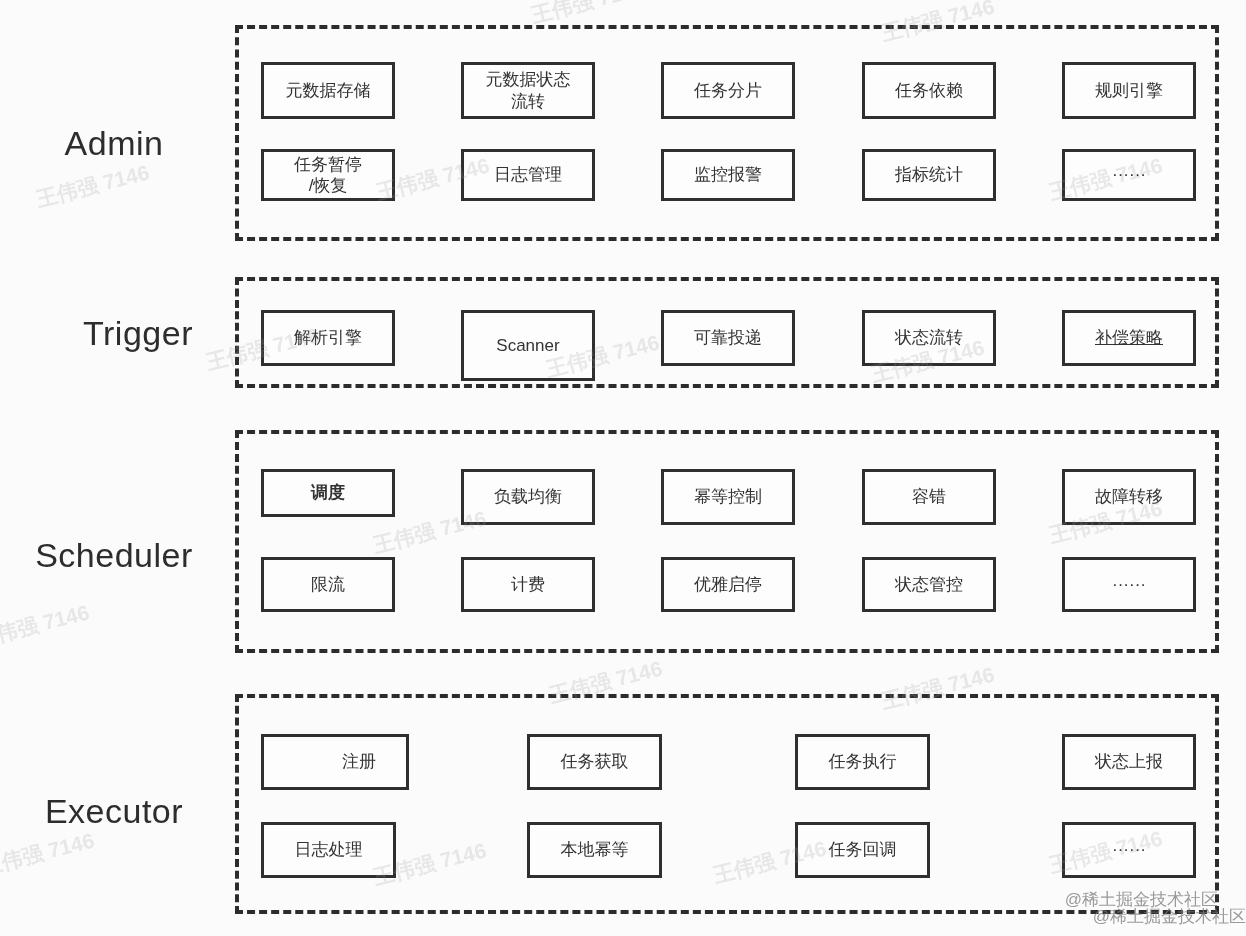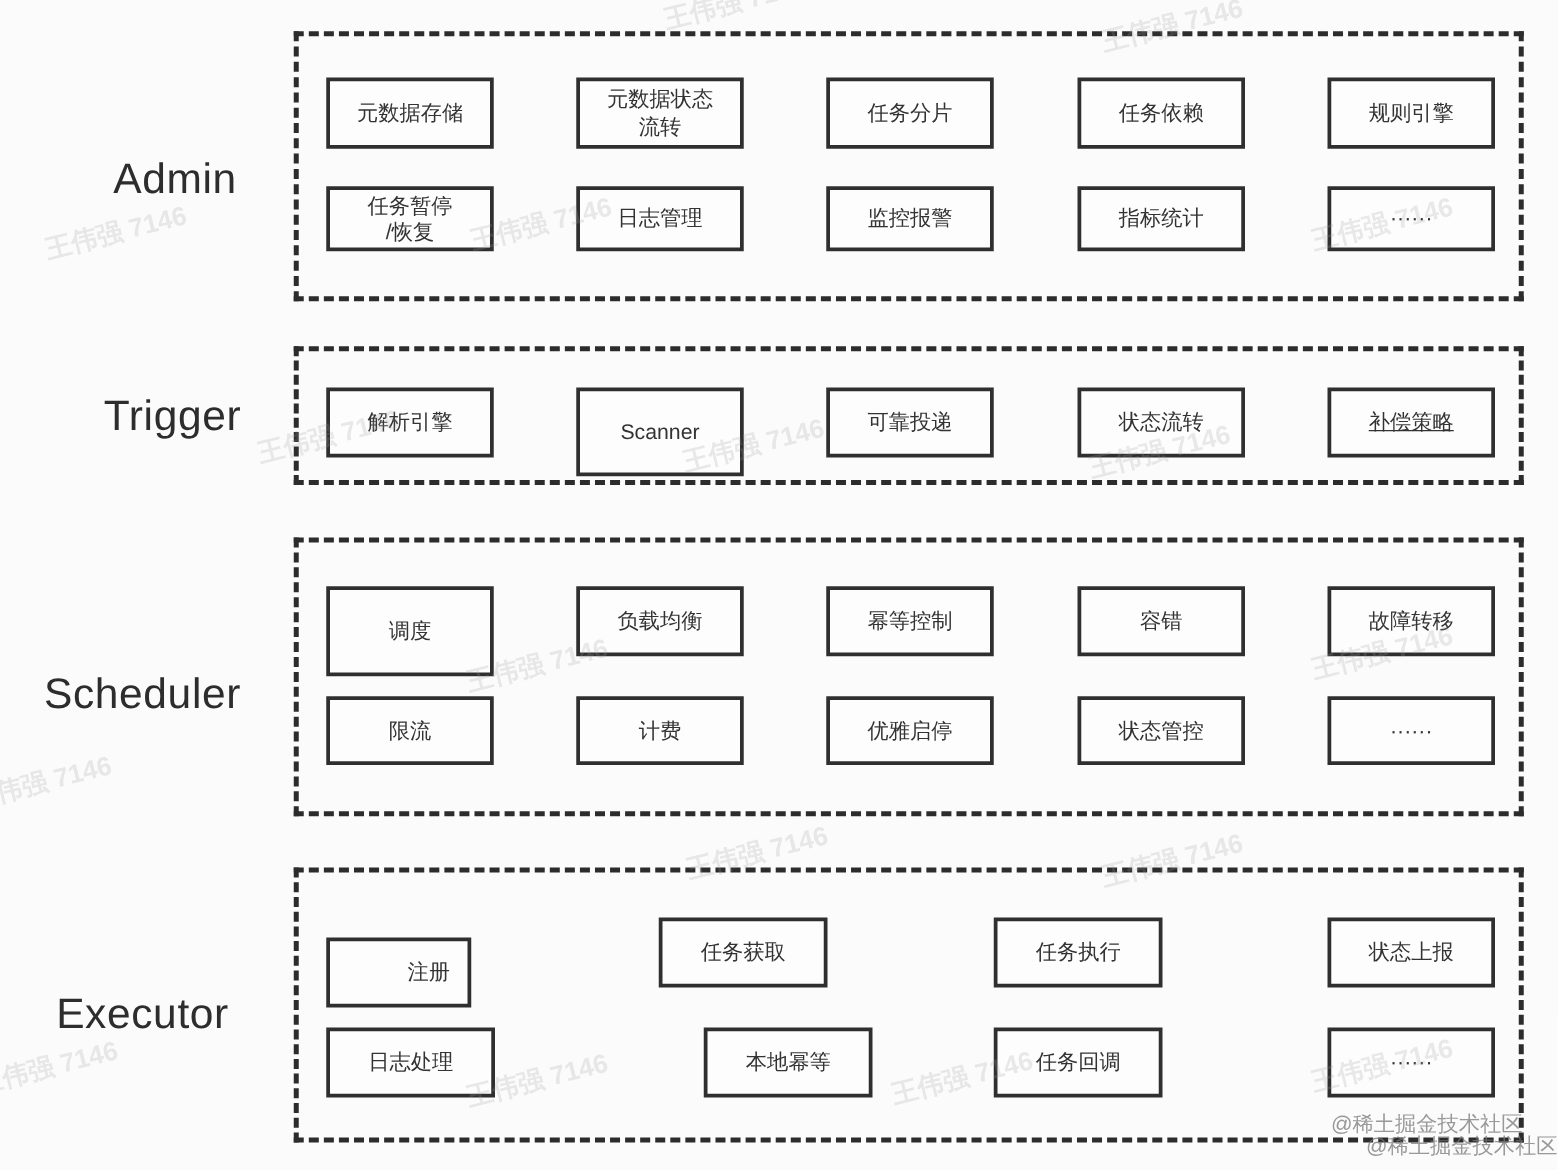--- a/index.html
+++ b/index.html
@@ -54,21 +54,21 @@
     font-size:17px;
     color:rgba(120,120,120,0.75);
     white-space:nowrap;
   }
 </style>
 </head>
 <body>
 
 <div class="page">
 
-  <div class="section-label" style="top:124px;padding-left:26px;">Admin</div>
+  <div class="section-label" style="top:124px;">Admin</div>
   <div class="section-label" style="top:314px;padding-left:24px;">Trigger</div>
   <div class="section-label" style="top:536px;">Scheduler</div>
   <div class="section-label" style="top:792px;">Executor</div>
 
   <div class="section" style="left:235px;top:25px;width:984px;height:216px;">
     <div class="box" style="left:22px;top:33px;width:134px;height:57px;">元数据存储</div>
     <div class="box" style="left:222px;top:33px;width:134px;height:57px;">元数据状态
 流转</div>
     <div class="box" style="left:422px;top:33px;width:134px;height:57px;">任务分片</div>
     <div class="box" style="left:623px;top:33px;width:134px;height:57px;">任务依赖</div>
@@ -83,39 +83,39 @@
 
   <div class="section" style="left:235px;top:277px;width:984px;height:111px;">
     <div class="box" style="left:22px;top:29px;width:134px;height:56px;">解析引擎</div>
     <div class="box" style="left:222px;top:29px;width:134px;height:71px;">Scanner</div>
     <div class="box" style="left:422px;top:29px;width:134px;height:56px;">可靠投递</div>
     <div class="box" style="left:623px;top:29px;width:134px;height:56px;">状态流转</div>
     <div class="box" style="left:823px;top:29px;width:134px;height:56px;text-decoration:underline;">补偿策略</div>
   </div>
 
   <div class="section" style="left:235px;top:430px;width:984px;height:223px;">
-    <div class="box" style="left:22px;top:35px;width:134px;height:72px;">调度</div>
+    <div class="box" style="left:22px;top:35px;width:134px;height:48px;font-weight:bold;">调度</div>
     <div class="box" style="left:222px;top:35px;width:134px;height:56px;">负载均衡</div>
     <div class="box" style="left:422px;top:35px;width:134px;height:56px;">幂等控制</div>
     <div class="box" style="left:623px;top:35px;width:134px;height:56px;">容错</div>
     <div class="box" style="left:823px;top:35px;width:134px;height:56px;">故障转移</div>
     <div class="box" style="left:22px;top:123px;width:134px;height:55px;">限流</div>
     <div class="box" style="left:222px;top:123px;width:134px;height:55px;">计费</div>
     <div class="box" style="left:422px;top:123px;width:134px;height:55px;">优雅启停</div>
     <div class="box" style="left:623px;top:123px;width:134px;height:55px;">状态管控</div>
     <div class="box" style="left:823px;top:123px;width:134px;height:55px;">······</div>
   </div>
 
   <div class="section" style="left:235px;top:694px;width:984px;height:220px;">
-    <div class="box" style="left:22px;top:52px;width:116px;height:56px;padding-left:48px;">注册</div>
+    <div class="box" style="left:22px;top:36px;width:148px;height:56px;padding-left:48px;">注册</div>
     <div class="box" style="left:288px;top:36px;width:135px;height:56px;">任务获取</div>
     <div class="box" style="left:556px;top:36px;width:135px;height:56px;">任务执行</div>
     <div class="box" style="left:823px;top:36px;width:134px;height:56px;">状态上报</div>
     <div class="box" style="left:22px;top:124px;width:135px;height:56px;">日志处理</div>
-    <div class="box" style="left:288px;top:124px;width:135px;height:56px;margin-left:36px;">本地幂等</div>
+    <div class="box" style="left:288px;top:124px;width:135px;height:56px;">本地幂等</div>
     <div class="box" style="left:556px;top:124px;width:135px;height:56px;">任务回调</div>
     <div class="box" style="left:823px;top:124px;width:134px;height:56px;">······</div>
   </div>
 
   <div class="wm" style="left:530px;top:-12px;">王伟强 7146</div>
   <div class="wm" style="left:880px;top:6px;">王伟强 7146</div>
   <div class="wm" style="left:35px;top:172px;">王伟强 7146</div>
   <div class="wm" style="left:375px;top:165px;">王伟强 7146</div>
   <div class="wm" style="left:1048px;top:165px;">王伟强 7146</div>
   <div class="wm" style="left:205px;top:335px;">王伟强 7146</div>

